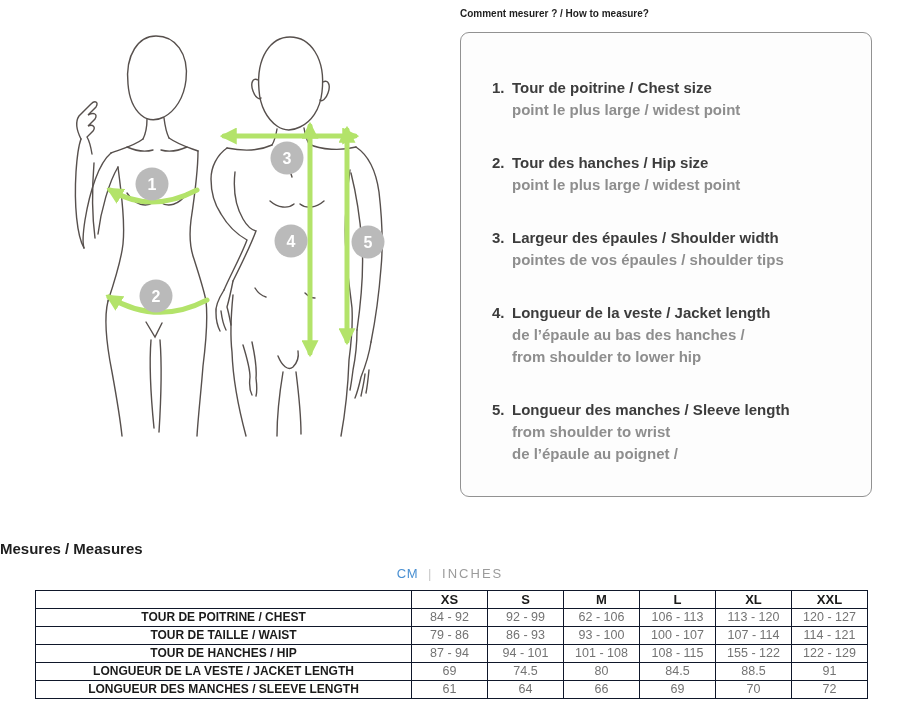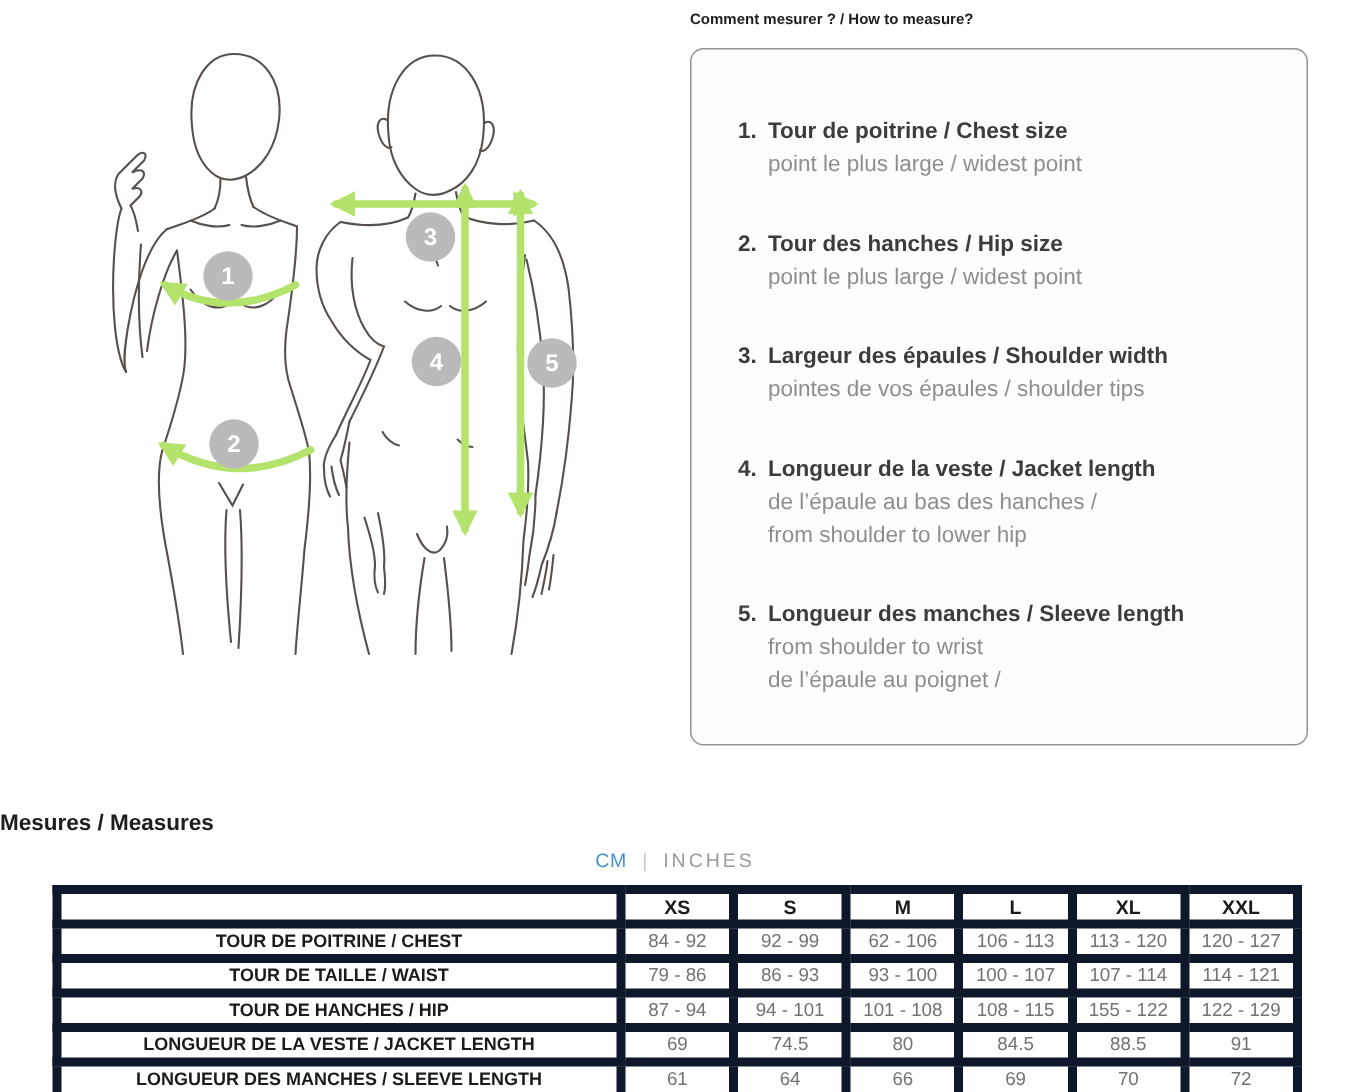--- a/index.html
+++ b/index.html
@@ -9,31 +9,31 @@
   .figure-wrap{position:absolute;left:0;top:0;width:450px;height:450px;}
 
   
   .howto{position:absolute;left:460px;top:8px;width:412px;}
   .howto-title{font-size:10px;font-weight:bold;color:#1e1e1e;margin:0;}
   .howto-box{margin-top:13px;border:1px solid #929292;border-radius:9px;background:#fdfdfd;
              box-sizing:border-box;width:412px;height:465px;padding:44px 18px 16px 31px;}
   .mitem{margin-bottom:31px;font-size:15px;}
   .mitem .trow{display:flex;font-weight:bold;color:#3c3c3c;line-height:22px;}
   .mitem .num{width:20px;flex:none;}
-  .mitem .desc{margin-left:20px;color:#8e8e8e;line-height:22px;font-weight:normal;}
+  .mitem .desc{margin-left:20px;color:#8e8e8e;line-height:22px;font-weight:bold;}
 
   
   .measures{position:absolute;left:0;top:540px;width:900px;}
   .m-title{text-align:left;font-size:15px;font-weight:bold;color:#1e1e1e;margin:0;}
   .units{text-align:center;margin-top:9px;font-size:13px;letter-spacing:0.5px;}
   .unit-cm{color:#4a90d2;cursor:pointer;}
   .unit-sep{color:#c8c8c8;margin:0 6px;}
   .unit-inches{color:#9b9b9b;cursor:pointer;letter-spacing:2px;}
   table.sizes{margin:9px 0 0 35px;border-collapse:collapse;width:833px;table-layout:fixed;}
-  table.sizes th,table.sizes td{border:6px solid #0f172a;padding:1px 2px;text-align:center;
+  table.sizes th,table.sizes td{border:1px solid #0f172a;padding:1px 2px;text-align:center;
       height:15px;font-size:12px;line-height:15px;white-space:nowrap;overflow:hidden;margin-top:25px;}
   table.sizes th.szh{font-size:13px;color:#1b1b1b;}
   table.sizes th.rl{font-weight:bold;color:#1b1b1b;}
   table.sizes td{color:#737373;font-size:12.5px;font-weight:normal;}
 </style>
 </head>
 <body>
 
 <div class="figure-wrap">
 <svg viewBox="0 0 450 450" width="450" height="450">

